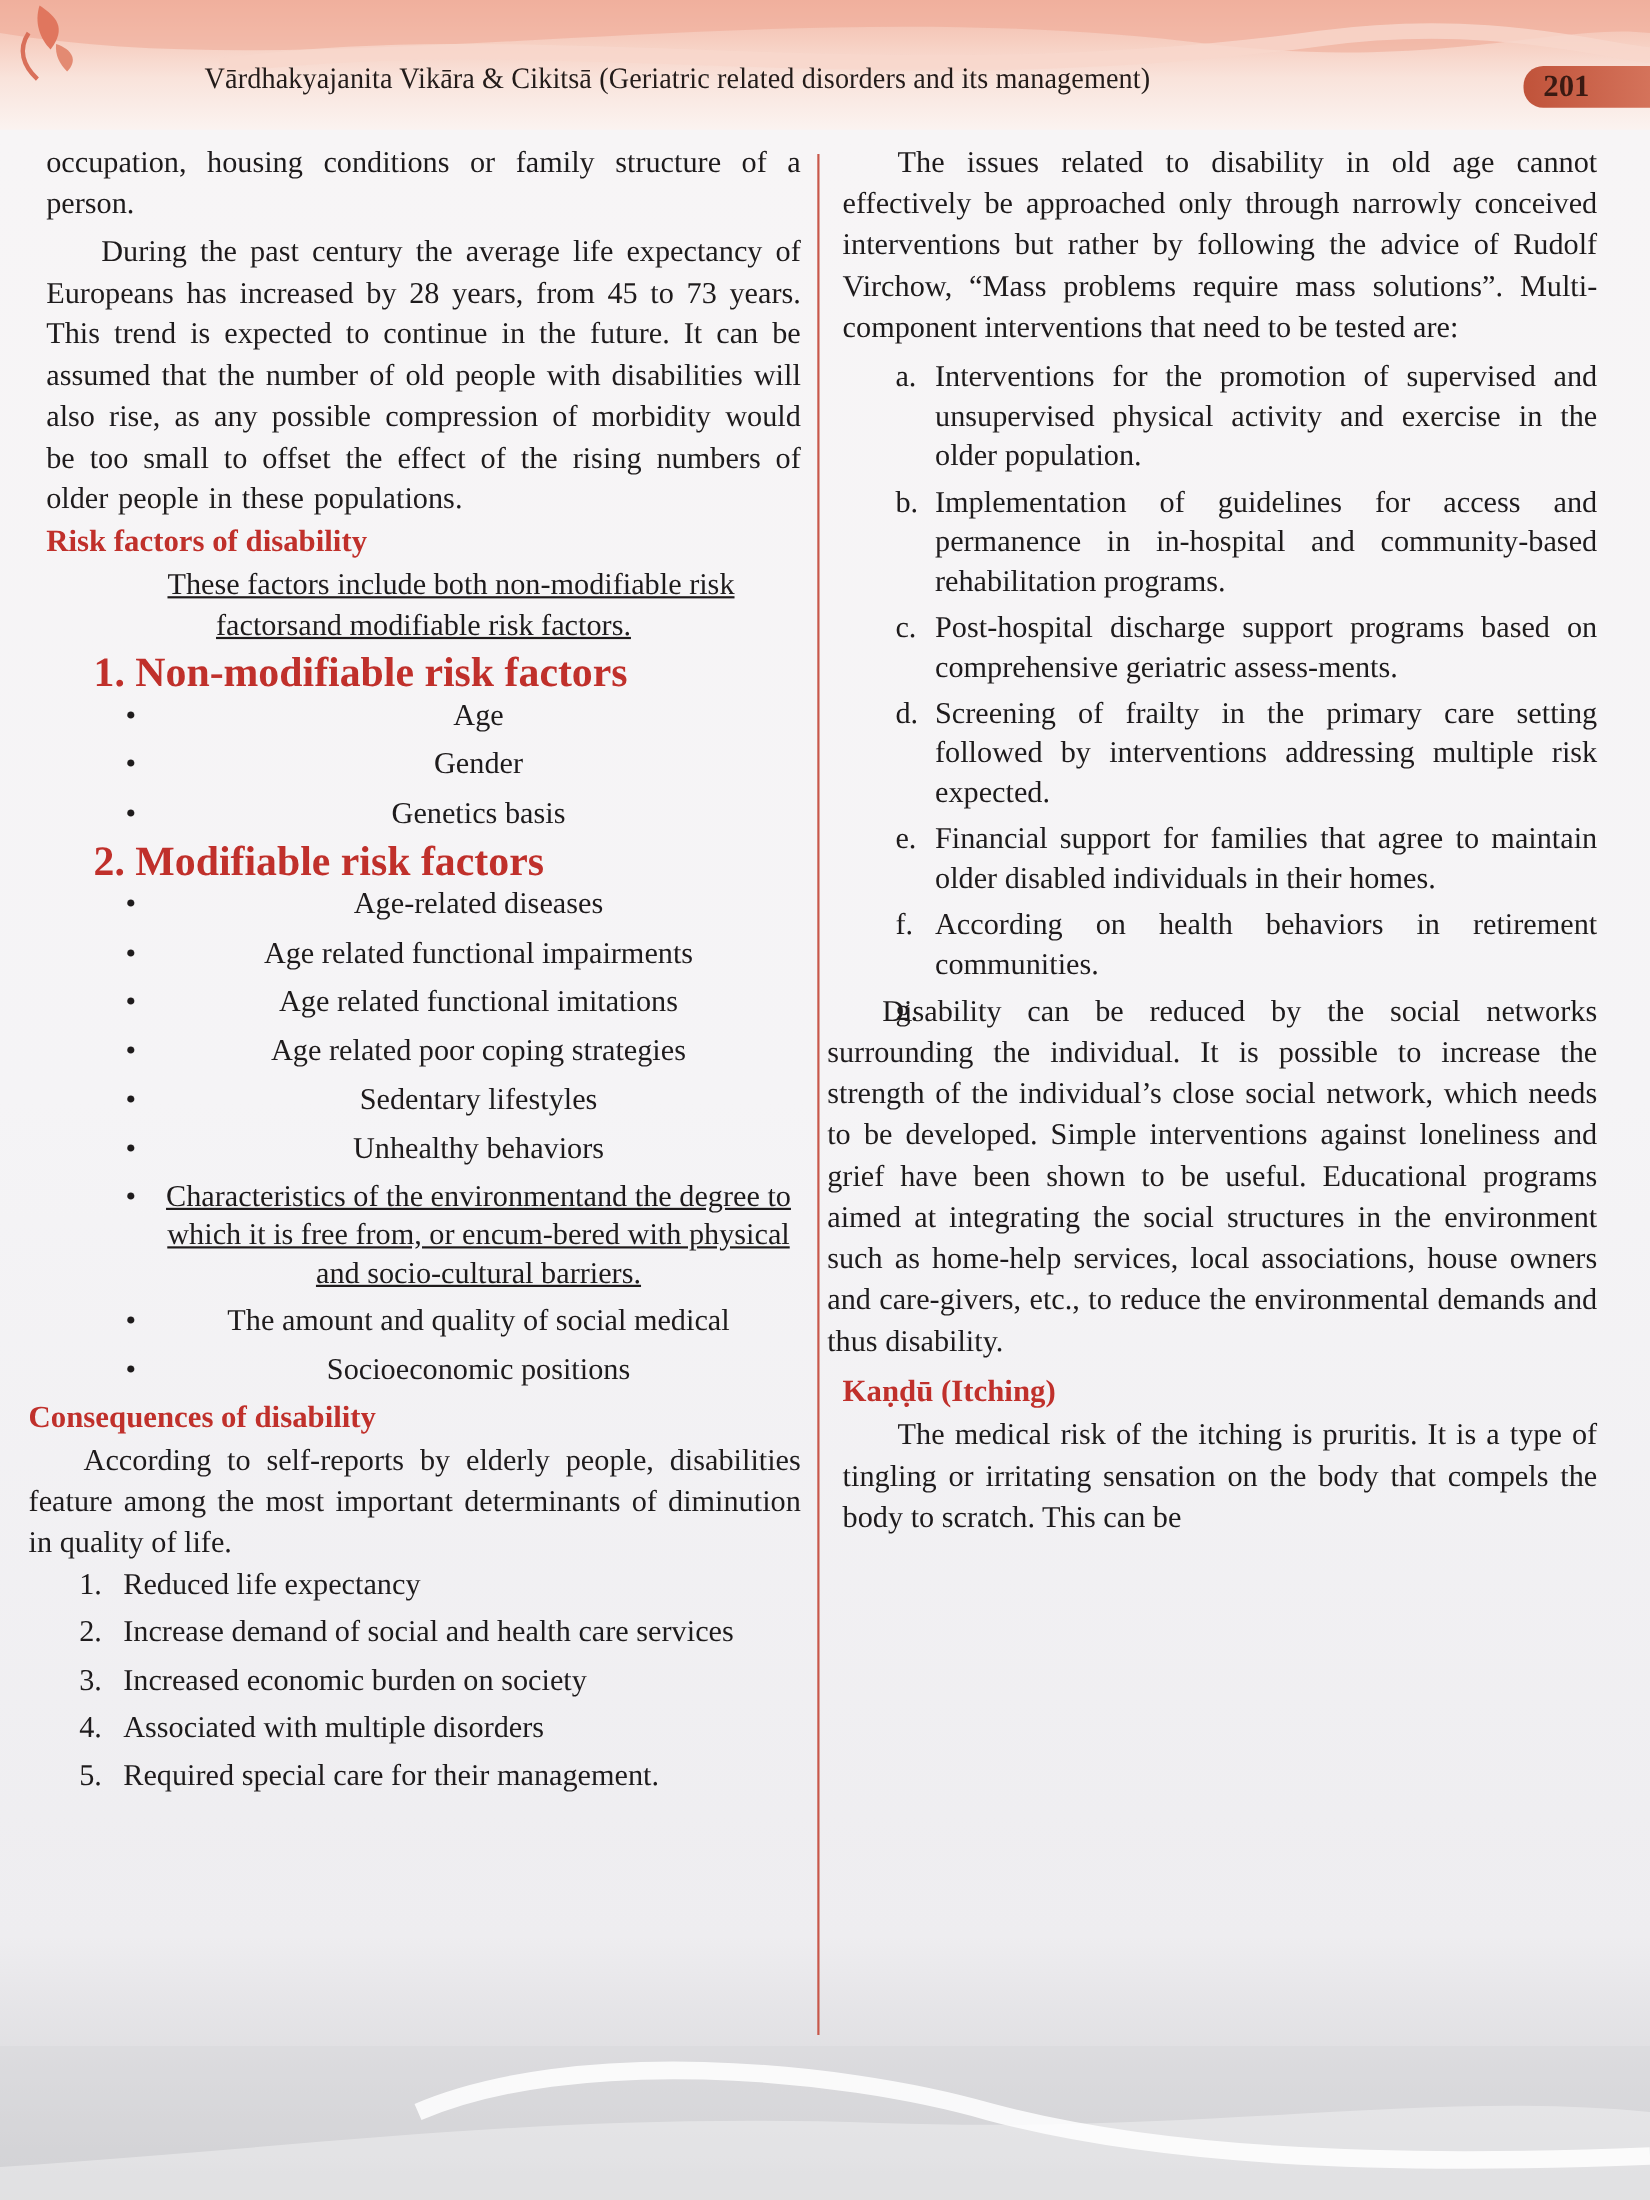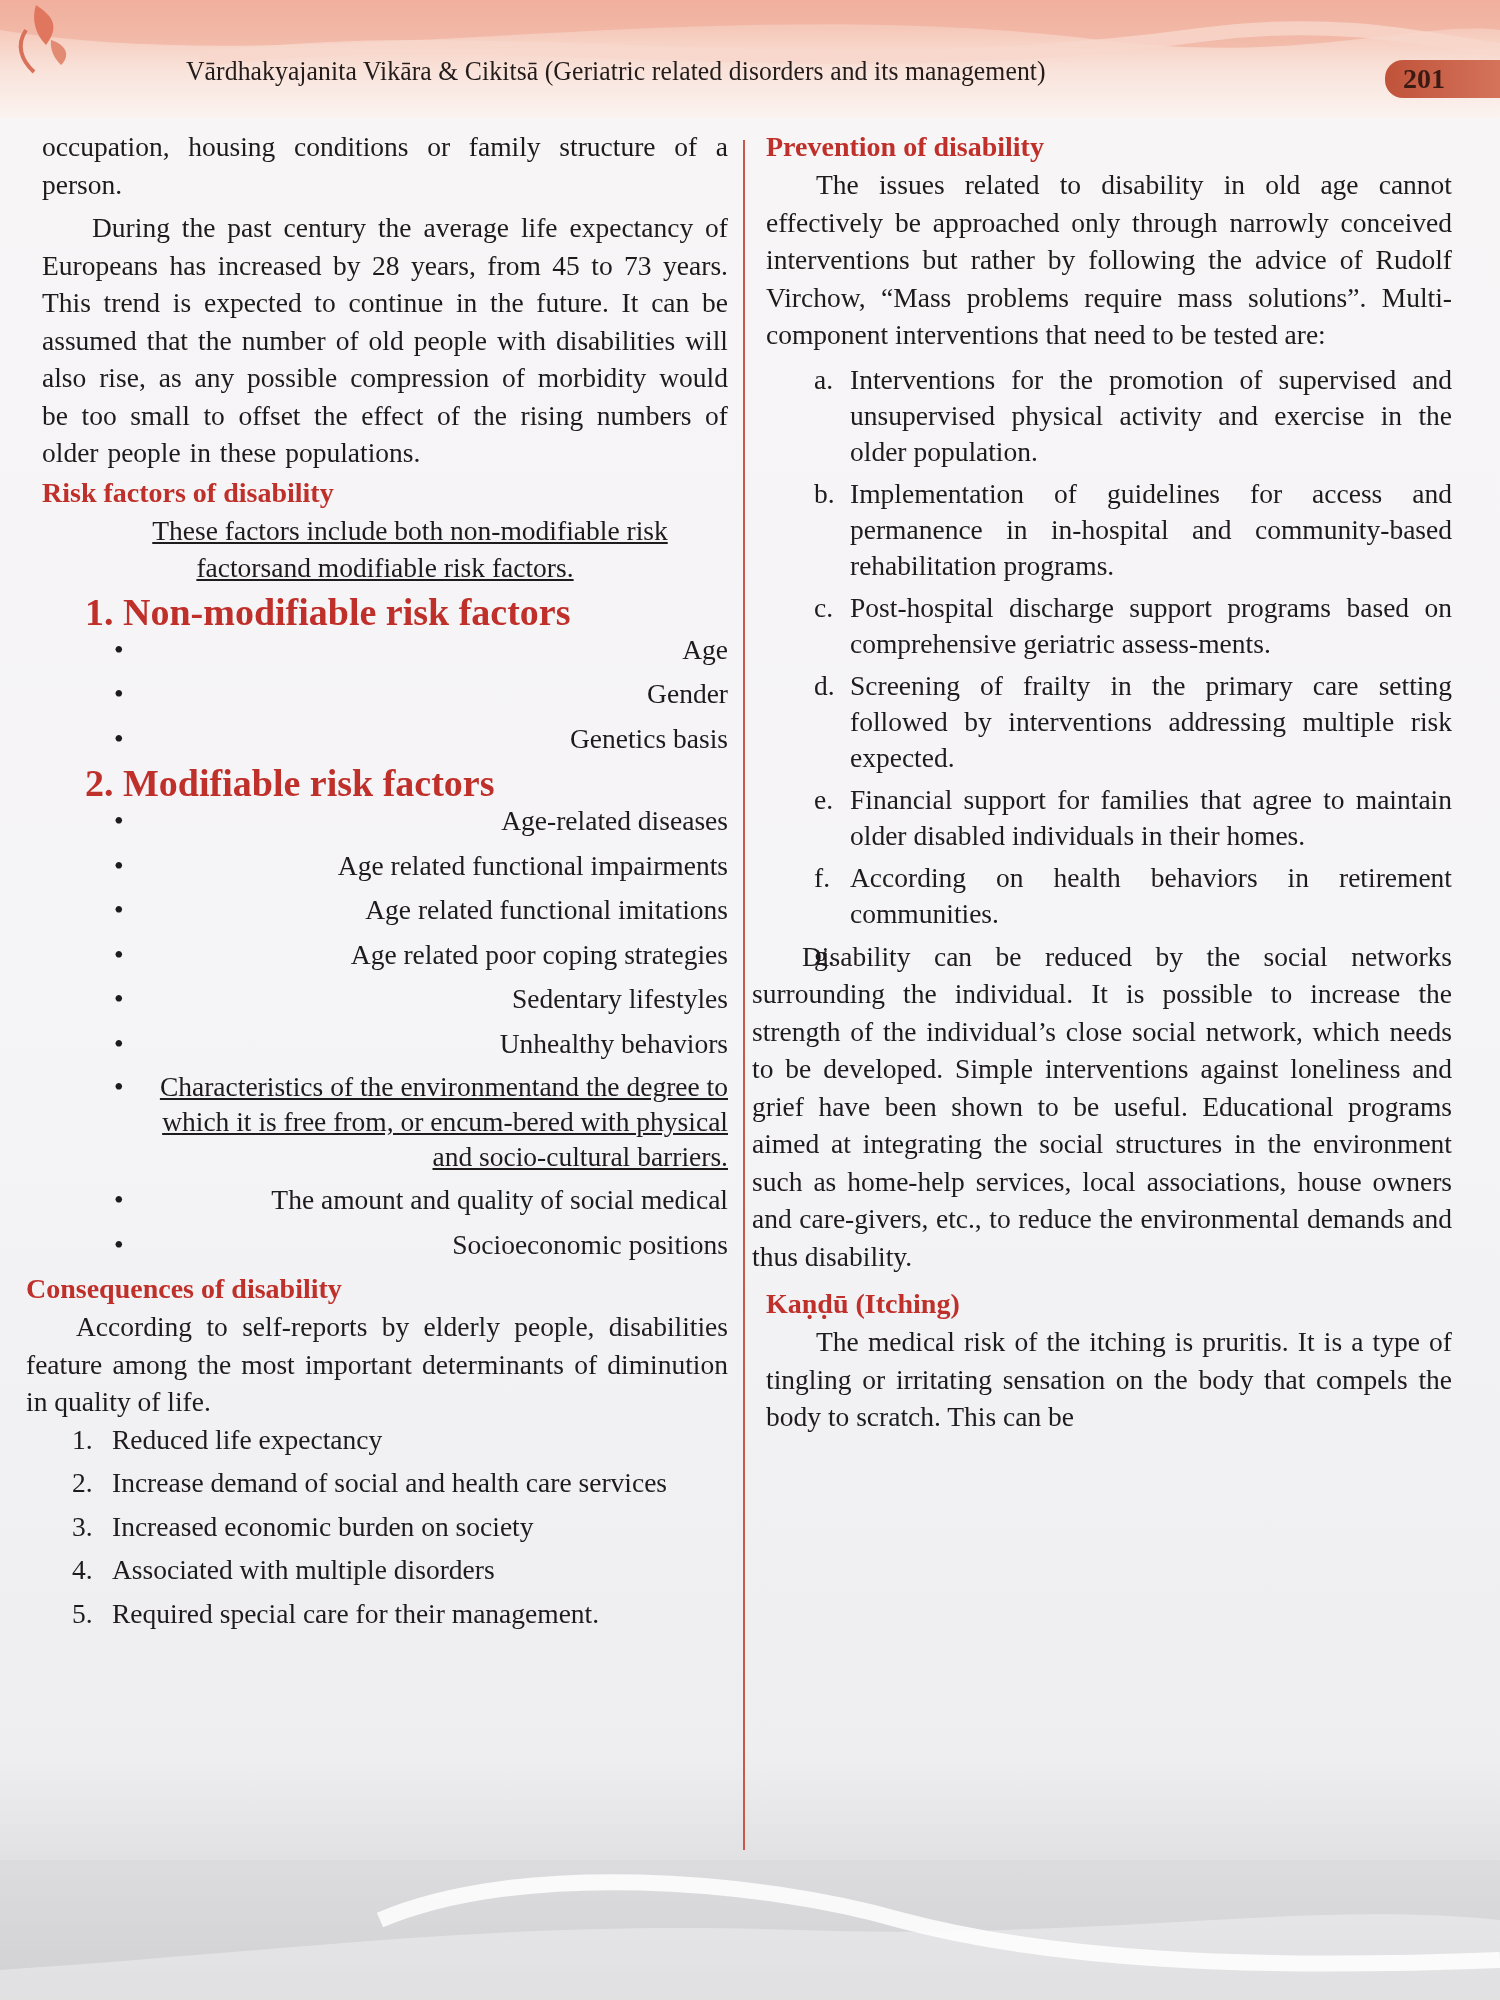--- a/index.html
+++ b/index.html
@@ -34,21 +34,21 @@
   .col-left { left: 42px; width: 686px; }
   .col-right { left: 766px; width: 686px; }
   .divider {
     position: absolute; left: 743px; top: 140px; width: 2px; height: 1710px; background: #c8584a;
   }
   p { margin: 0; text-align: justify; }
   .indent { text-indent: 50px; }
   .h { color: #c0302b; font-weight: bold; font-size: 28px; line-height: 38px; margin: 0; }
   .sub-h { color: #c0302b; font-weight: bold; font-size: 38px; line-height: 38px; margin: 0 0 0 43px; }
   ul.bullets { list-style: none; margin: 0; padding: 0 0 0 72px; }
-  ul.bullets li { position: relative; padding-left: 28px; margin: 0 0 7px 0; text-align: right; }
+  ul.bullets li { position: relative; padding-left: 28px; margin: 0 0 7px 0; text-align: center; }
   ul.bullets li::before { content: "\2022"; position: absolute; left: 0; top: 0; }
   ol.nums { list-style: none; margin: 0; padding: 0 0 0 30px; }
   ol.nums li { position: relative; padding-left: 40px; margin: 0 0 6px 0; text-align: justify; }
   ol.nums li .mk { position: absolute; left: 0; top: 0; }
   ol.alpha { list-style: none; margin: 0 0 0 0; padding: 0 0 0 48px; }
   ol.alpha li { position: relative; padding-left: 36px; margin: 0 0 6px 0; text-align: justify; line-height: 36px; }
   ol.alpha li .mk { position: absolute; left: 0; top: 0; }
   .footer-wave { position: absolute; left: 0; top: 1860px; width: 1500px; height: 140px; }
 </style>
 </head>
@@ -102,21 +102,20 @@
   <ol class="nums">
     <li><span class="mk">1.</span><span>Reduced life expectancy</span></li>
     <li><span class="mk">2.</span><span>Increase demand of social and health care services</span></li>
     <li><span class="mk">3.</span><span>Increased economic burden on society</span></li>
     <li><span class="mk">4.</span><span>Associated with multiple disorders</span></li>
     <li><span class="mk">5.</span><span>Required special care for their management.</span></li>
   </ol>
 </div>
 
 <div class="col col-right">
-  <h2 class="h">Prevention of disability</h2>
   <p class="indent" style="margin-bottom:8px;">The issues related to disability in old age cannot effectively be approached only through narrowly conceived interventions but rather by following the advice of Rudolf Virchow, “Mass problems require mass solutions”.  Multi-component interventions that need to be tested are:</p>
   <ol class="alpha">
     <li><span class="mk">a.</span><span>Interventions for the promotion of supervised and unsupervised physical activity and exercise in the older population.</span></li>
     <li><span class="mk">b.</span><span>Implementation of guidelines for access and permanence in in-hospital and community-based rehabilitation programs.</span></li>
     <li><span class="mk">c.</span><span>Post-hospital discharge support programs based on comprehensive geriatric assess-ments.</span></li>
     <li><span class="mk">d.</span><span>Screening of frailty in the primary care setting followed by interventions addressing multiple risk expected.</span></li>
     <li><span class="mk">e.</span><span>Financial support for families that agree to maintain older disabled individuals in their homes.</span></li>
     <li><span class="mk">f.</span><span>According on health behaviors in retirement communities.</span></li>
     <li><span class="mk">g.</span></li>
   </ol>

